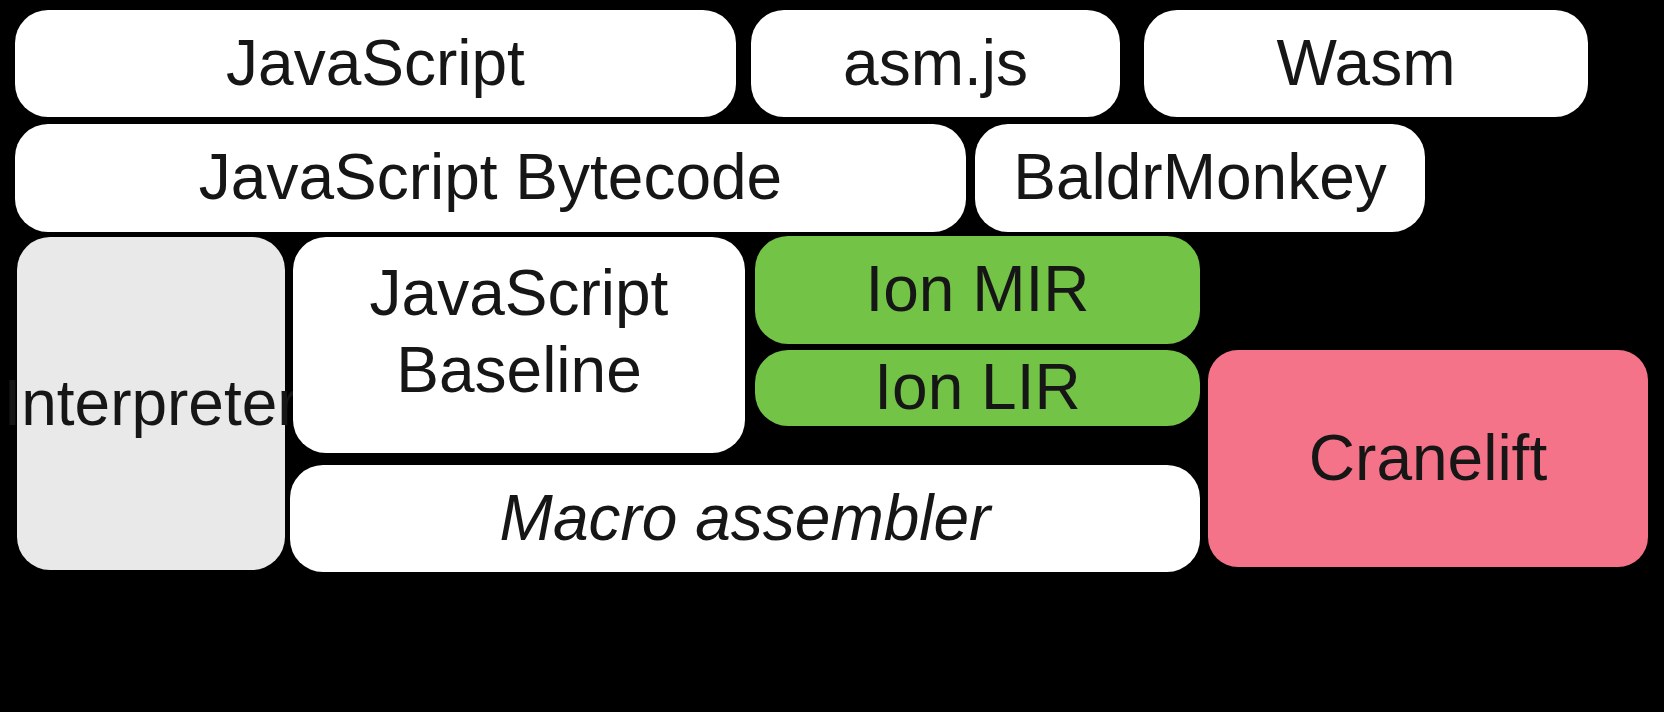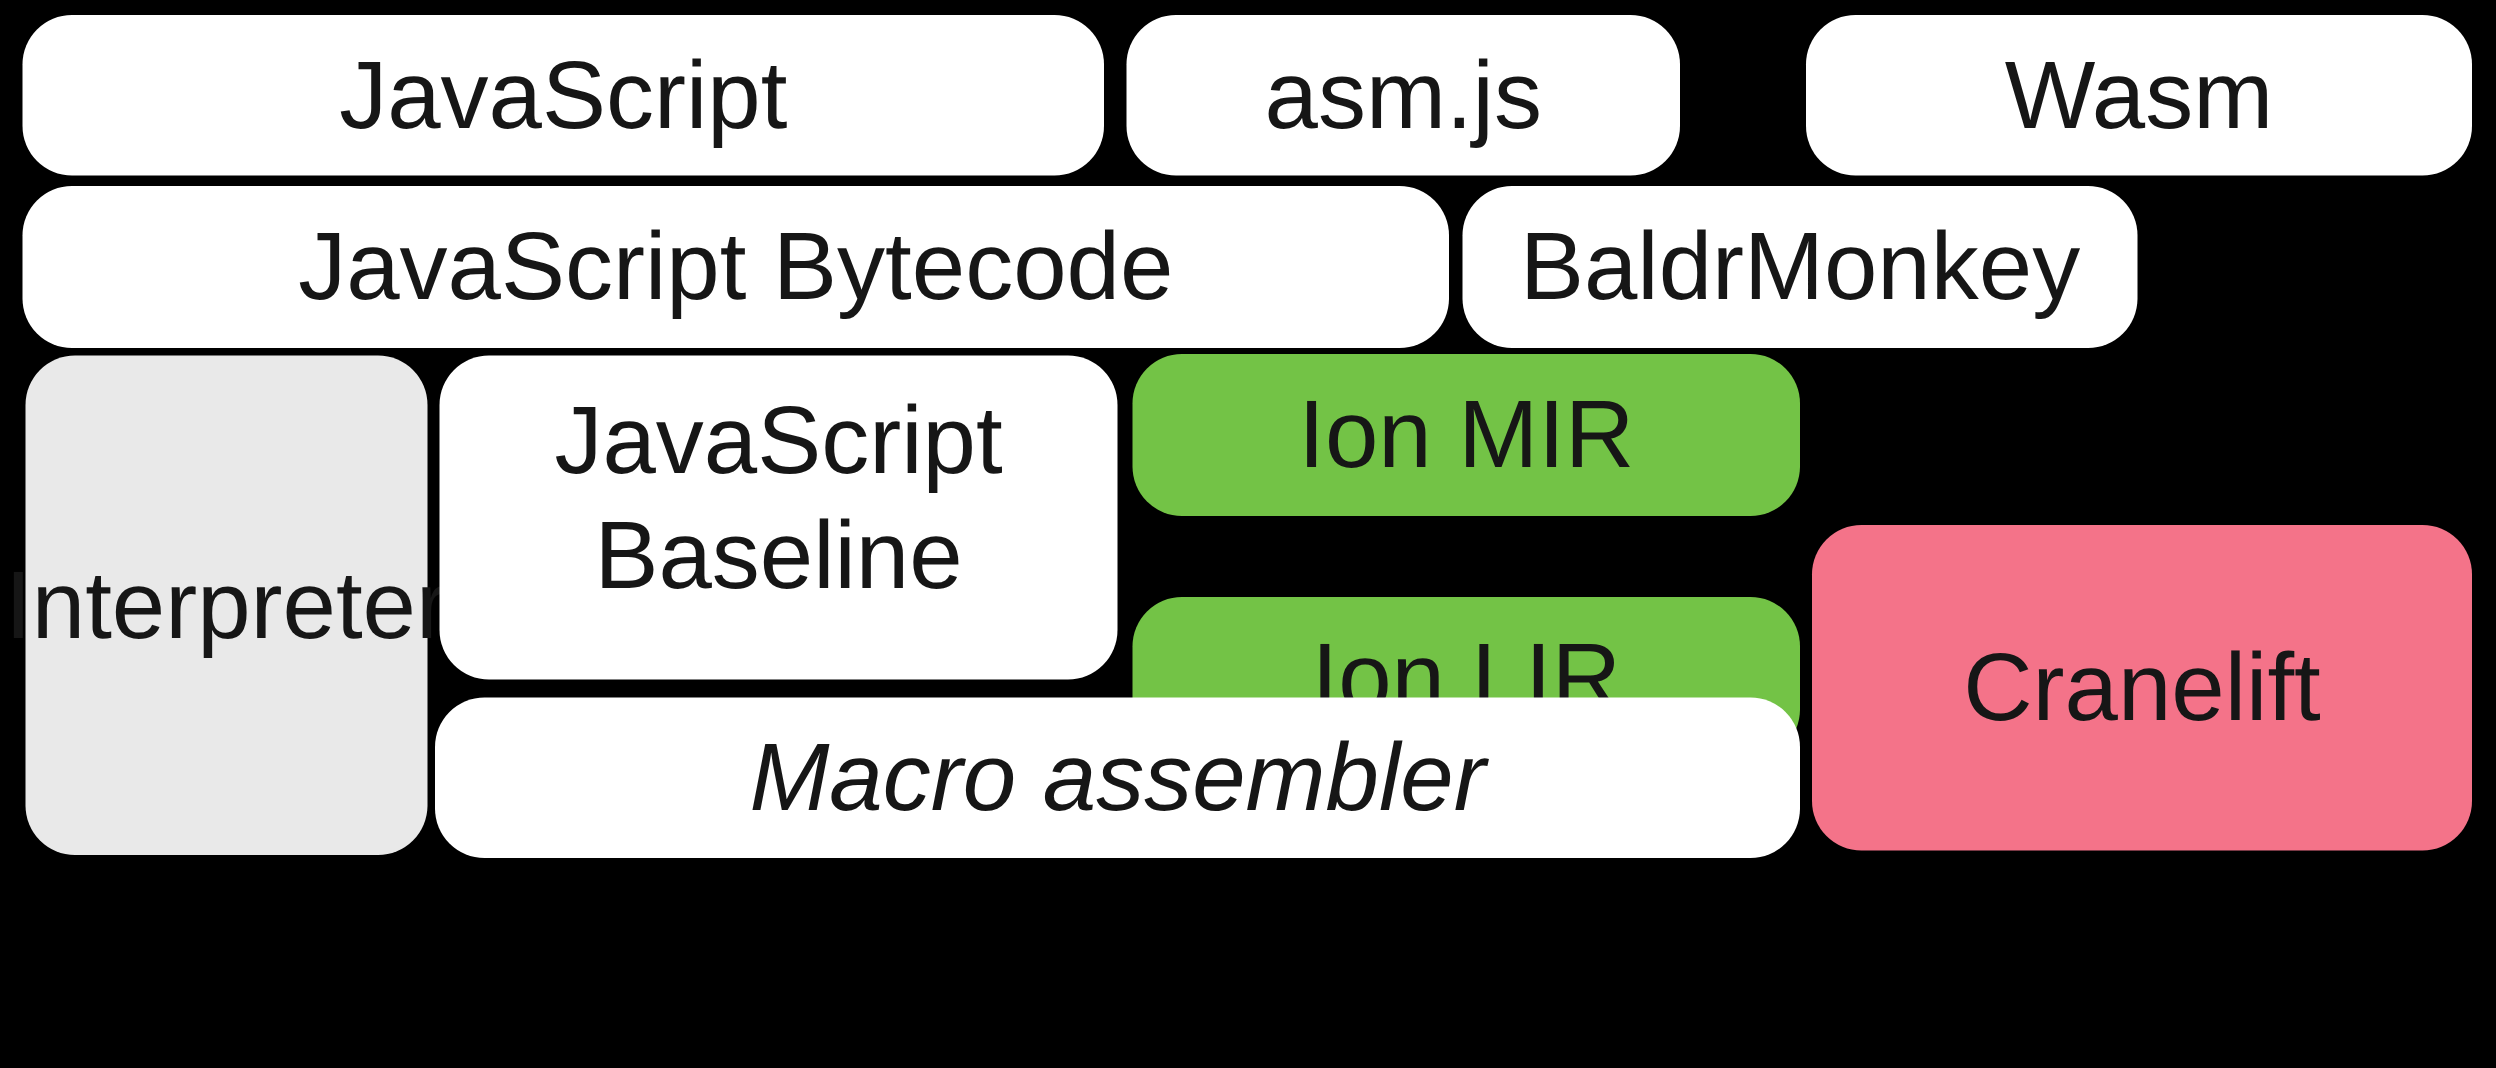--- a/index.html
+++ b/index.html
@@ -25,30 +25,30 @@
     color: #161616;
     font-size: 64px;
     line-height: 1.21;
     text-align: center;
     white-space: pre-line;
     box-sizing: border-box;
   }
   
   .b-javascript  { left: 15px;   top: 10px;  width: 721px;  height: 107px; }
   .b-asmjs       { left: 751px;  top: 10px;  width: 369px;  height: 107px; }
-  .b-wasm        { left: 1204px; top: 10px;  width: 444px;  height: 107px; }
+  .b-wasm        { left: 1144px; top: 10px;  width: 444px;  height: 107px; }
   
   .b-bytecode    { left: 15px;   top: 124px; width: 951px;  height: 108px; }
   .b-baldrmonkey { left: 975px;  top: 124px; width: 450px;  height: 108px; }
   
   .b-interpreter { left: 17px;   top: 237px; width: 268px;  height: 333px; }
   .b-baseline    { left: 293px;  top: 237px; width: 452px;  height: 216px; padding-bottom: 26px; }
   .b-ion-mir     { left: 755px;  top: 236px; width: 445px;  height: 108px; }
-  .b-ion-lir     { left: 755px;  top: 350px; width: 445px;  height: 108px; margin-top: 48px; }
-  .b-cranelift   { left: 1208px; top: 350px; width: 440px;  height: 217px; }
+  .b-ion-lir     { left: 755px;  top: 350px; width: 445px;  height: 76px; }
+  .b-cranelift   { left: 1208px; top: 350px; width: 440px;  height: 217px; border-radius: 30px; }
   
   .b-macro       { left: 290px;  top: 465px; width: 910px;  height: 107px; font-style: italic; }
   .b-native      { left: 290px;  top: 578px; width: 1358px; height: 105px; border-radius: 36px; }
 </style>
 </head>
 <body>
 
 <div class="stage" style="background-color: rgb(0, 0, 0);">
 
   <div class="box b-javascript" style="background-color: rgb(255, 255, 255);">JavaScript</div>

